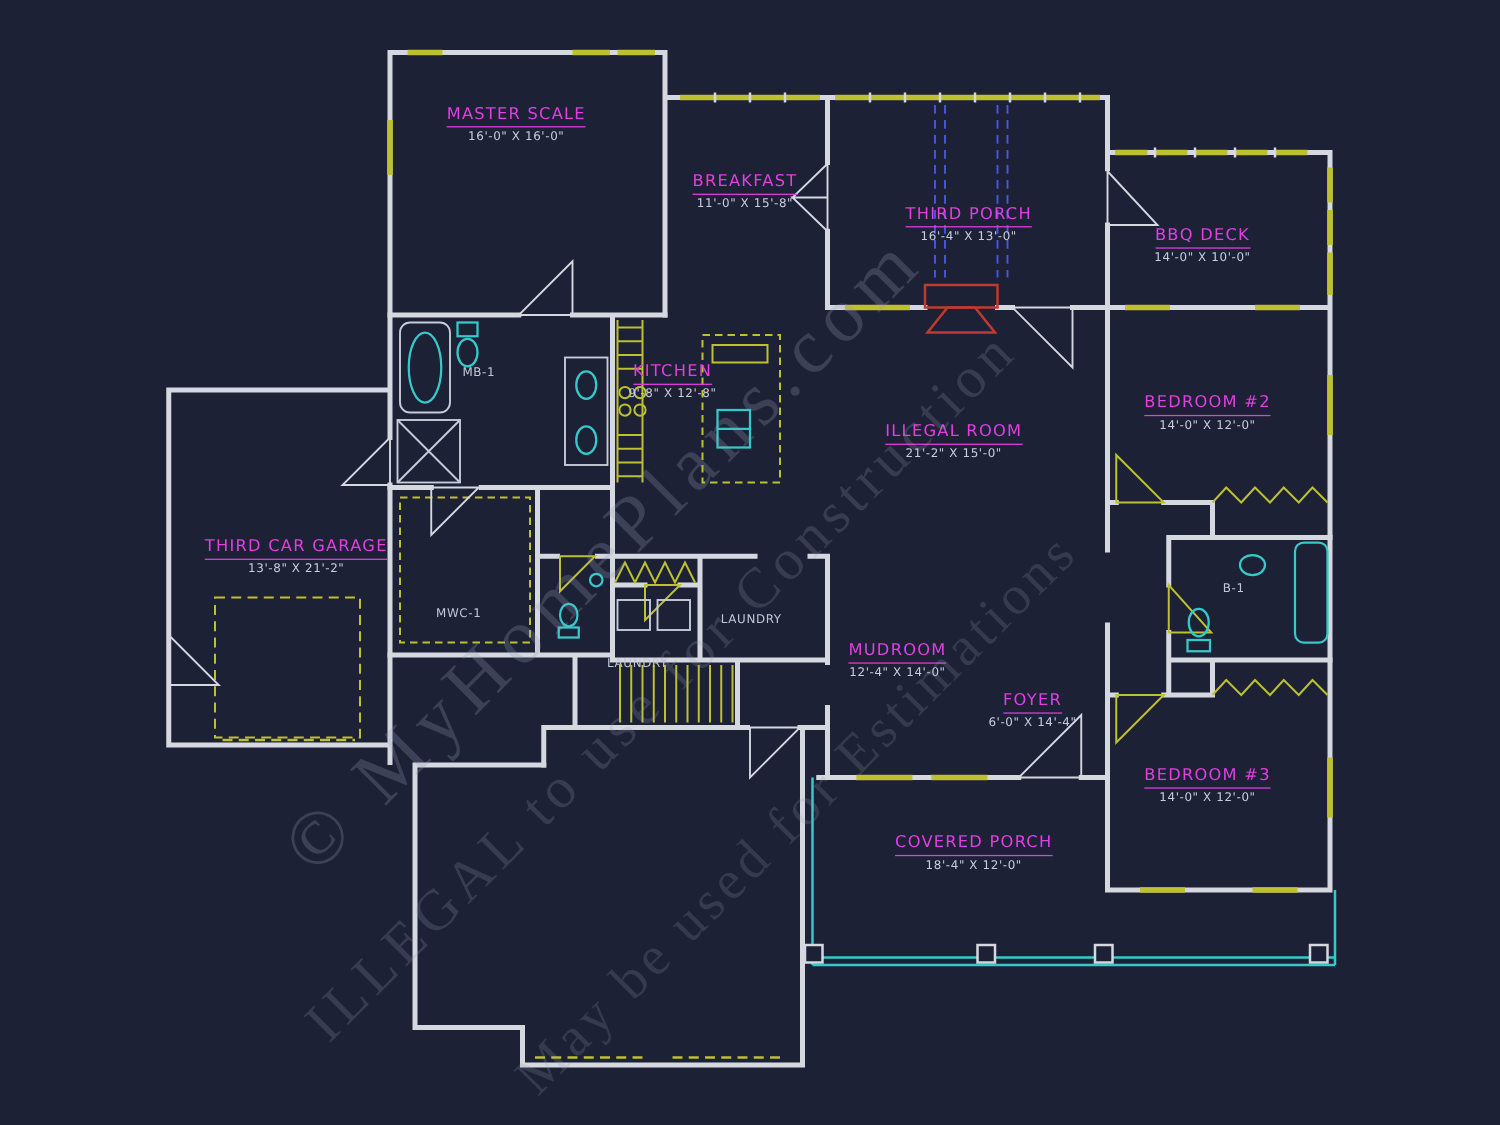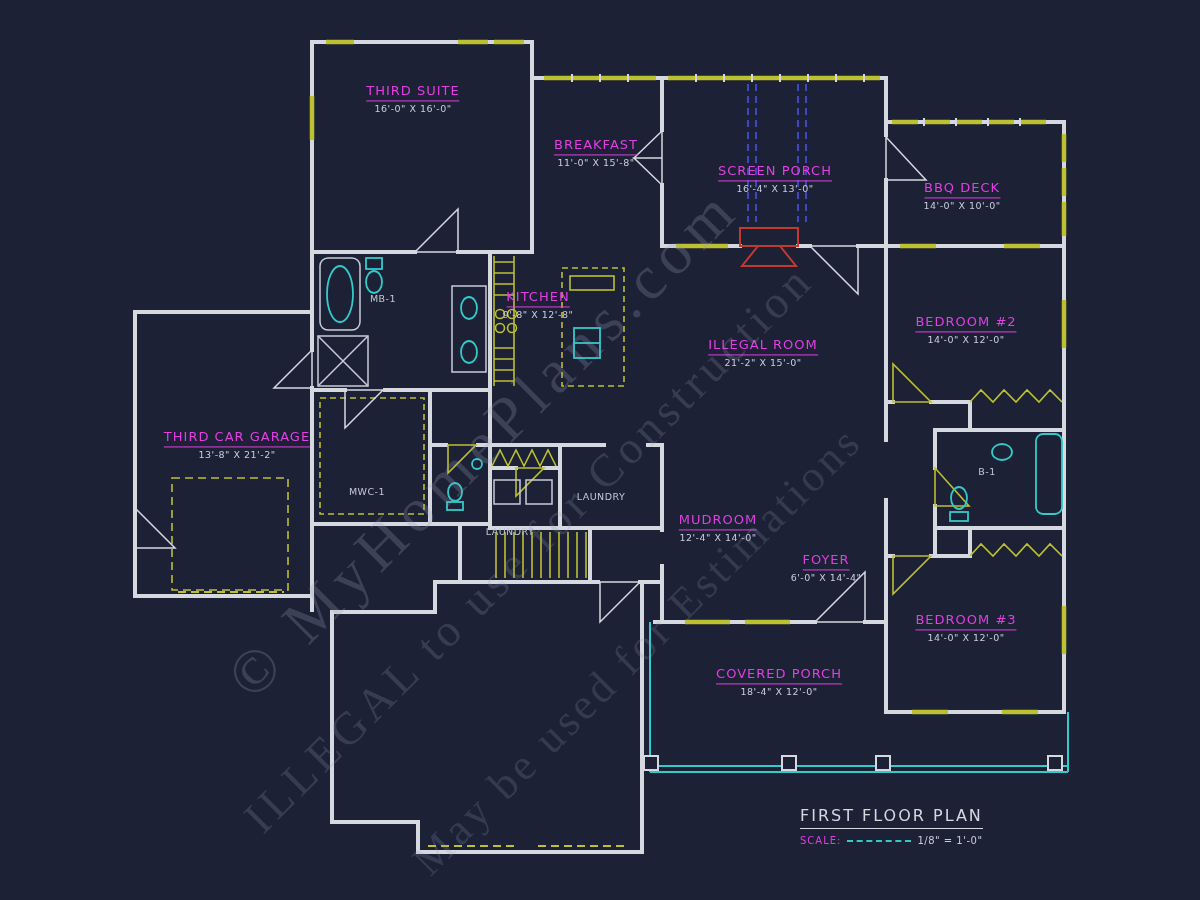--- a/index.html
+++ b/index.html
@@ -126,29 +126,29 @@
     <g stroke="#4857e6" stroke-width="1.5" fill="none" stroke-dasharray="7 5">
       <path d="M748 84 V222 M756 84 V222 M798 84 V222 M806 84 V222"></path>
     </g>
   </svg>
 
   <div class="wm wm1">© MyHomePlans.com</div>
   <div class="wm wm2">ILLEGAL to use for Construction</div>
   <div class="wm wm3">May be used for Estimations</div>
 
   <div class="room" style="left:413px;top:98px">
-    <span class="rname">THIRD SUITE</span>
+    <span class="rname">MASTER SCALE</span>
     <span class="rdims">16'-0" X 16'-0"</span>
   </div>
   <div class="room" style="left:596px;top:152px">
     <span class="rname">BREAKFAST</span>
     <span class="rdims">11'-0" X 15'-8"</span>
   </div>
   <div class="room" style="left:775px;top:178px">
-    <span class="rname">SCREEN PORCH</span>
+    <span class="rname">THIRD PORCH</span>
     <span class="rdims">16'-4" X 13'-0"</span>
   </div>
   <div class="room" style="left:962px;top:195px">
     <span class="rname">BBQ DECK</span>
     <span class="rdims">14'-0" X 10'-0"</span>
   </div>
   <div class="room" style="left:538px;top:304px">
     <span class="rname">KITCHEN</span>
     <span class="rdims">9'-8" X 12'-8"</span>
   </div>
@@ -180,22 +180,14 @@
     <span class="rname">COVERED PORCH</span>
     <span class="rdims">18'-4" X 12'-0"</span>
   </div>
 
   <div class="slabel" style="left:383px;top:284px">MB-1</div>
   <div class="slabel" style="left:367px;top:477px">MWC-1</div>
   <div class="slabel" style="left:510px;top:517px">LAUNDRY</div>
   <div class="slabel" style="left:601px;top:482px">LAUNDRY</div>
   <div class="slabel" style="left:987px;top:457px">B-1</div>
 
-  <div class="titleblock">
-    <div class="tb-title">FIRST FLOOR PLAN</div>
-    <div class="scaleRow">
-      <span class="tb-scale">SCALE:</span>
-      <span class="dashes"></span>
-      <span class="tb-scaleval">1/8" = 1'-0"</span>
-    </div>
-  </div>
 
 </div>
 
 </body></html>

